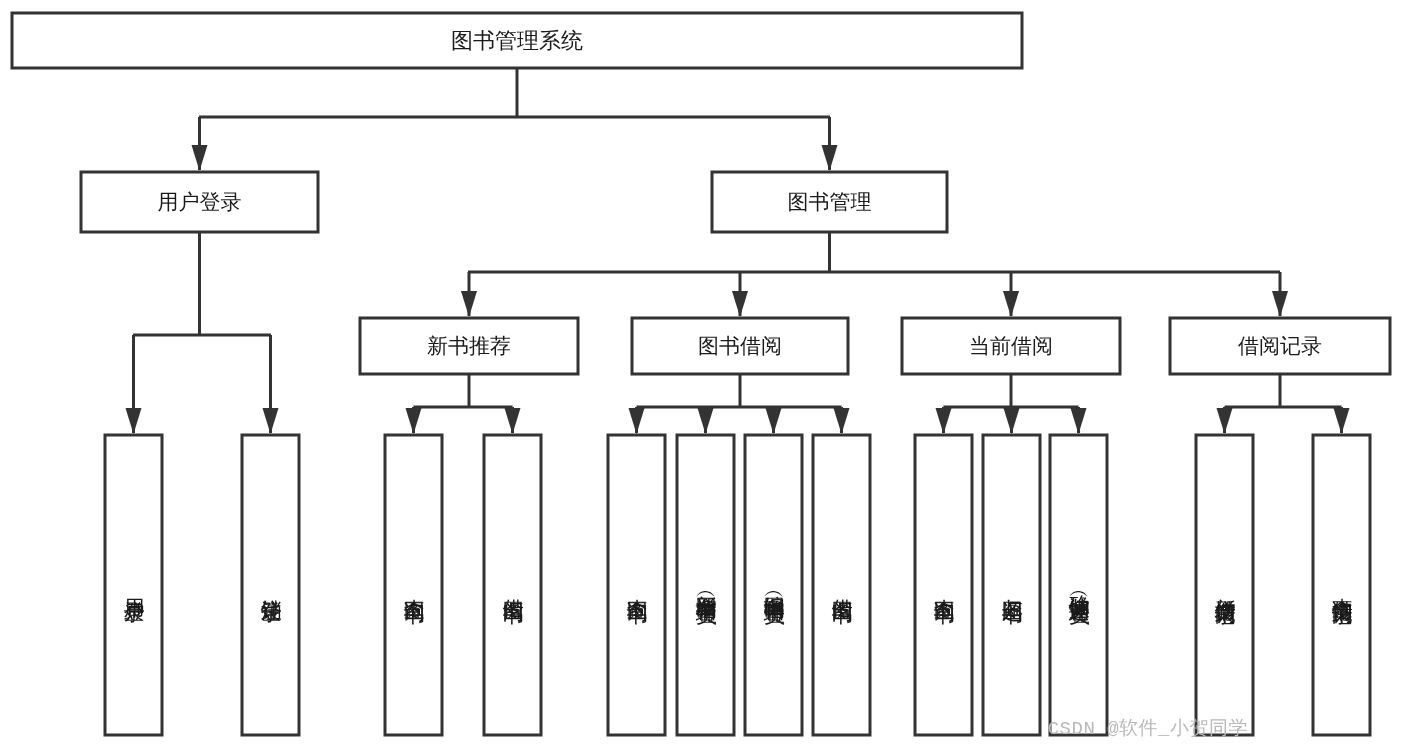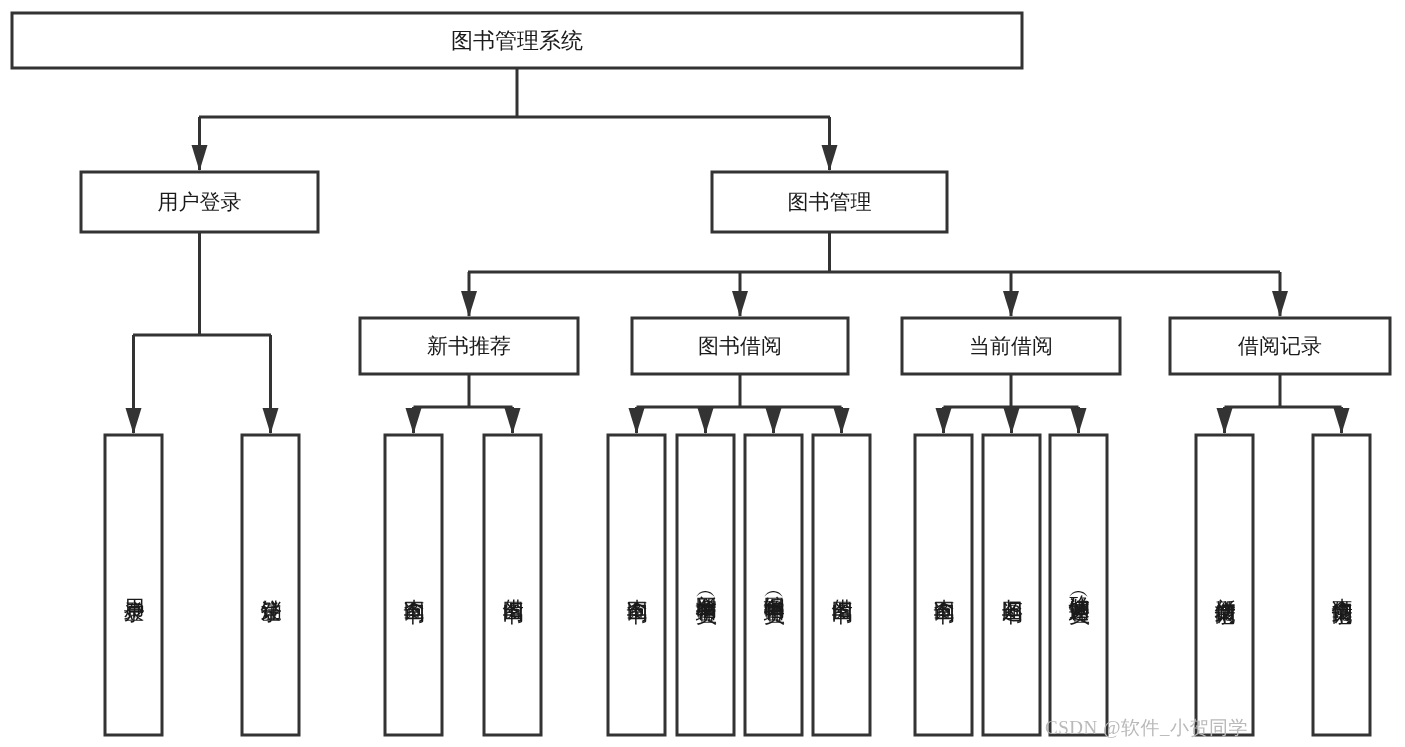--- a/index.html
+++ b/index.html
@@ -65,21 +65,21 @@
     line-height: 1.12;
     letter-spacing: 1.5px;
     color: #1a1a1a;
     white-space: nowrap;
     pointer-events: none;
   }
   .watermark {
     position: absolute;
     right: 8px;
     bottom: 6px;
-    font-family: Liberation Serif, serif;
+    font-family: Liberation Mono, monospace;
     font-size: 19px;
     color: #b9b9b9;
     letter-spacing: 0.5px;
     white-space: nowrap;
     user-select: none;
   }
 </style>
 </head>
 <body>
 

